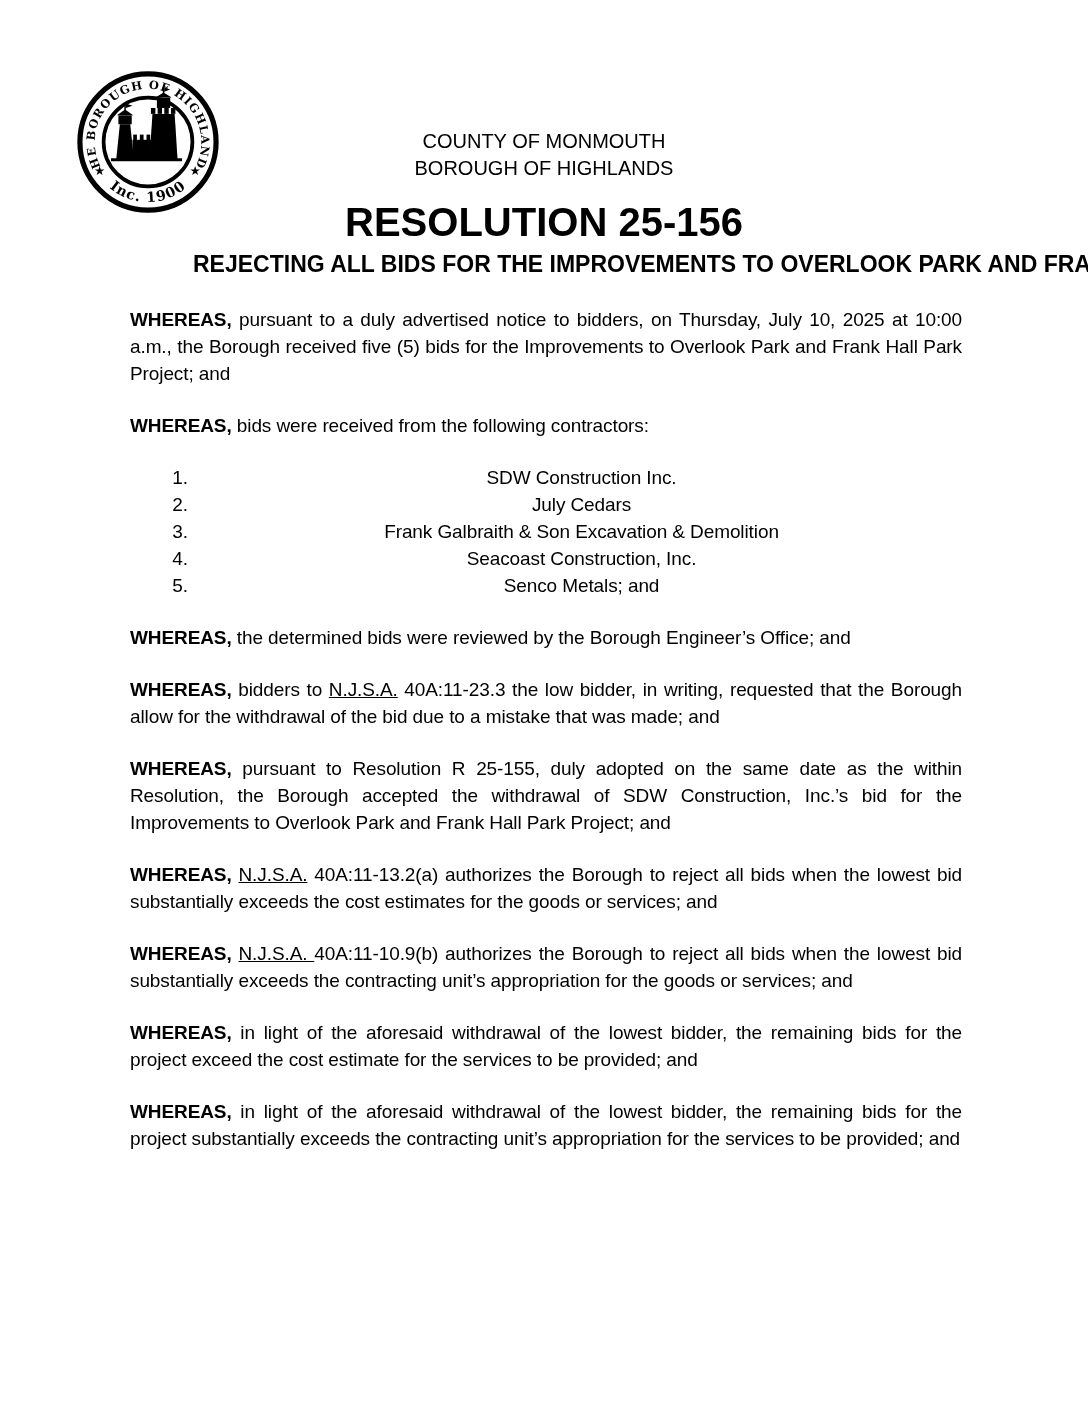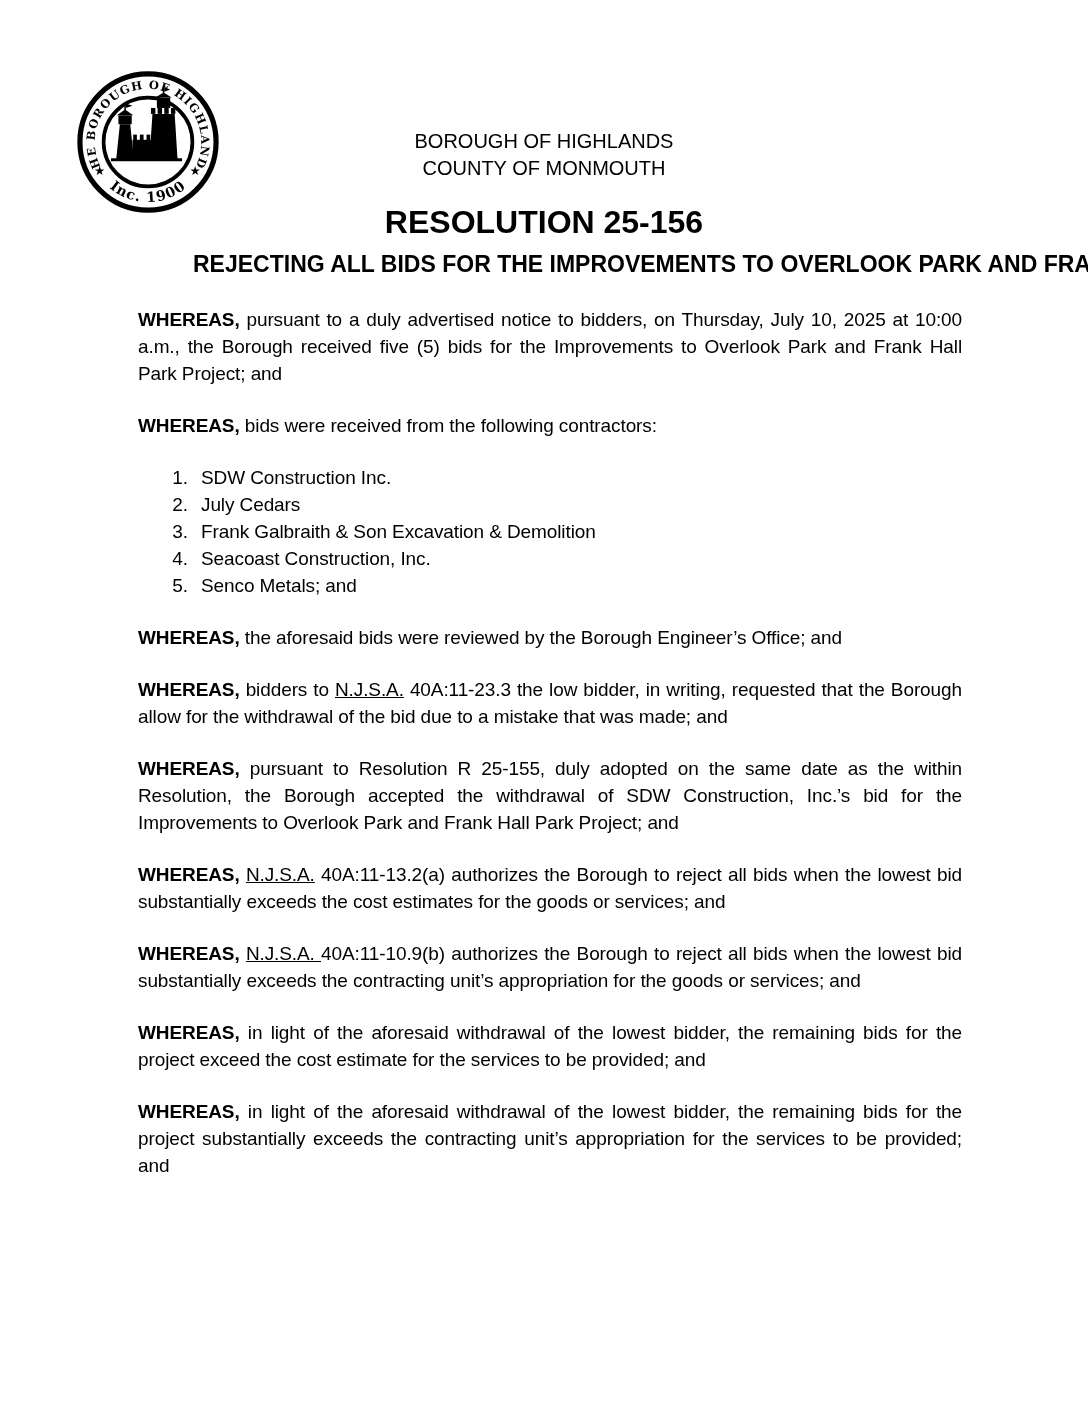--- a/index.html
+++ b/index.html
@@ -9,30 +9,30 @@
     background:#ffffff;
     font-family:"Liberation Sans", sans-serif;
     color:#000;
     overflow:hidden;
     margin:0 auto;
   }
   .seal{position:absolute;left:74px;top:68px;width:148px;height:148px;}
   .seal svg{width:100%;height:100%;}
   .seal-ring-text{font-family:"DejaVu Serif", serif;font-weight:bold;letter-spacing:1.5px;}
   .org{padding-top:128px;text-align:center;font-size:20px;line-height:27px;}
-  .title{margin:20px 0 0 0;text-align:center;font-size:32px;line-height:40px;font-weight:bold;}
+  .title{margin:20px 0 0 0;text-align:center;font-size:40px;line-height:40px;font-weight:bold;}
   .subtitle{margin:8px 0 0 193px;font-size:23px;line-height:28px;font-weight:bold;}
   .subtitle div{white-space:nowrap;}
   .doc-body{margin:0 126px 0 130px;font-size:19px;line-height:27px;letter-spacing:-0.1px;}
-  .para{margin:0 0 25px 8px;text-align:justify;}
+  .para{margin:0 0 25px 0;text-align:justify;}
   .para:first-child{margin-top:28px;}
   .b{font-weight:bold;}
   .u{text-decoration:underline;}
   ol.contractors{margin:0 0 25px 0;padding-left:63px;list-style:decimal;}
-  ol.contractors li{line-height:27px;padding-left:8px;}
+  ol.contractors li{line-height:27px;padding-left:8px;text-align:center;}
 </style>
 </head>
 <body>
 
 <div class="page">
 
   <div class="seal">
     <svg viewBox="0 0 200 200">
       <circle cx="100" cy="100" r="92" fill="none" stroke="#000" stroke-width="7"></circle>
       <circle cx="100" cy="100" r="60" fill="none" stroke="#000" stroke-width="5"></circle>
@@ -71,43 +71,43 @@
         <rect x="80" y="90" width="5" height="8"></rect>
         <rect x="89" y="90" width="5" height="8"></rect>
         <rect x="98" y="90" width="5" height="8"></rect>
 
         <rect x="50" y="122" width="96" height="4"></rect>
       </g>
     </svg>
   </div>
 
   <div class="org">
+    <div>COUNTY OF MONMOUTH</div>
     <div>BOROUGH OF HIGHLANDS</div>
-    <div>COUNTY OF MONMOUTH</div>
   </div>
 
   <h1 class="title">RESOLUTION 25-156</h1>
 
   <div class="subtitle">
     <div>REJECTING ALL BIDS FOR THE IMPROVEMENTS TO OVERLOOK PARK AND FRANK</div>
   </div>
 
   <div class="doc-body">
     <p class="para"><span class="b">WHEREAS,</span><span> pursuant to a duly advertised notice to bidders, on Thursday, July 10, 2025 at 10:00 a.m., the Borough received five (5) bids for the Improvements to Overlook Park and Frank Hall Park Project; and</span></p>
     <p class="para"><span class="b">WHEREAS,</span><span> bids were received from the following contractors:</span></p>
 
     <ol class="contractors">
       <li>SDW Construction Inc.</li>
       <li>July Cedars</li>
       <li>Frank Galbraith &amp; Son Excavation &amp; Demolition</li>
       <li>Seacoast Construction, Inc.</li>
       <li>Senco Metals; and</li>
     </ol>
 
-    <p class="para"><span class="b">WHEREAS,</span><span> the aforesaid bids were reviewed by the Borough Engineer’s Office; and</span></p>
+    <p class="para"><span class="b">WHEREAS,</span><span> the determined bids were reviewed by the Borough Engineer’s Office; and</span></p>
     <p class="para"><span class="b">WHEREAS,</span><span> bidders to </span><span class="u">N.J.S.A.</span><span> 40A:11-23.3 the low bidder, in writing, requested that the Borough allow for the withdrawal of the bid due to a mistake that was made; and</span></p>
     <p class="para"><span class="b">WHEREAS,</span><span> pursuant to Resolution R 25-155, duly adopted on the same date as the within Resolution, the Borough accepted the withdrawal of SDW Construction, Inc.’s bid for the Improvements to Overlook Park and Frank Hall Park Project; and</span></p>
     <p class="para"><span class="b">WHEREAS,</span><span> </span><span class="u">N.J.S.A.</span><span> 40A:11-13.2(a) authorizes the Borough to reject all bids when the lowest bid substantially exceeds the cost estimates for the goods or services; and</span></p>
     <p class="para"><span class="b">WHEREAS,</span><span> </span><span class="u">N.J.S.A. </span><span>40A:11-10.9(b) authorizes the Borough to reject all bids when the lowest bid substantially exceeds the contracting unit’s appropriation for the goods or services; and</span></p>
     <p class="para"><span class="b">WHEREAS,</span><span> in light of the aforesaid withdrawal of the lowest bidder, the remaining bids for the project exceed the cost estimate for the services to be provided; and</span></p>
     <p class="para"><span class="b">WHEREAS,</span><span> in light of the aforesaid withdrawal of the lowest bidder, the remaining bids for the project substantially exceeds the contracting unit’s appropriation for the services to be provided; and</span></p>
   </div>
 
 </div>
 

